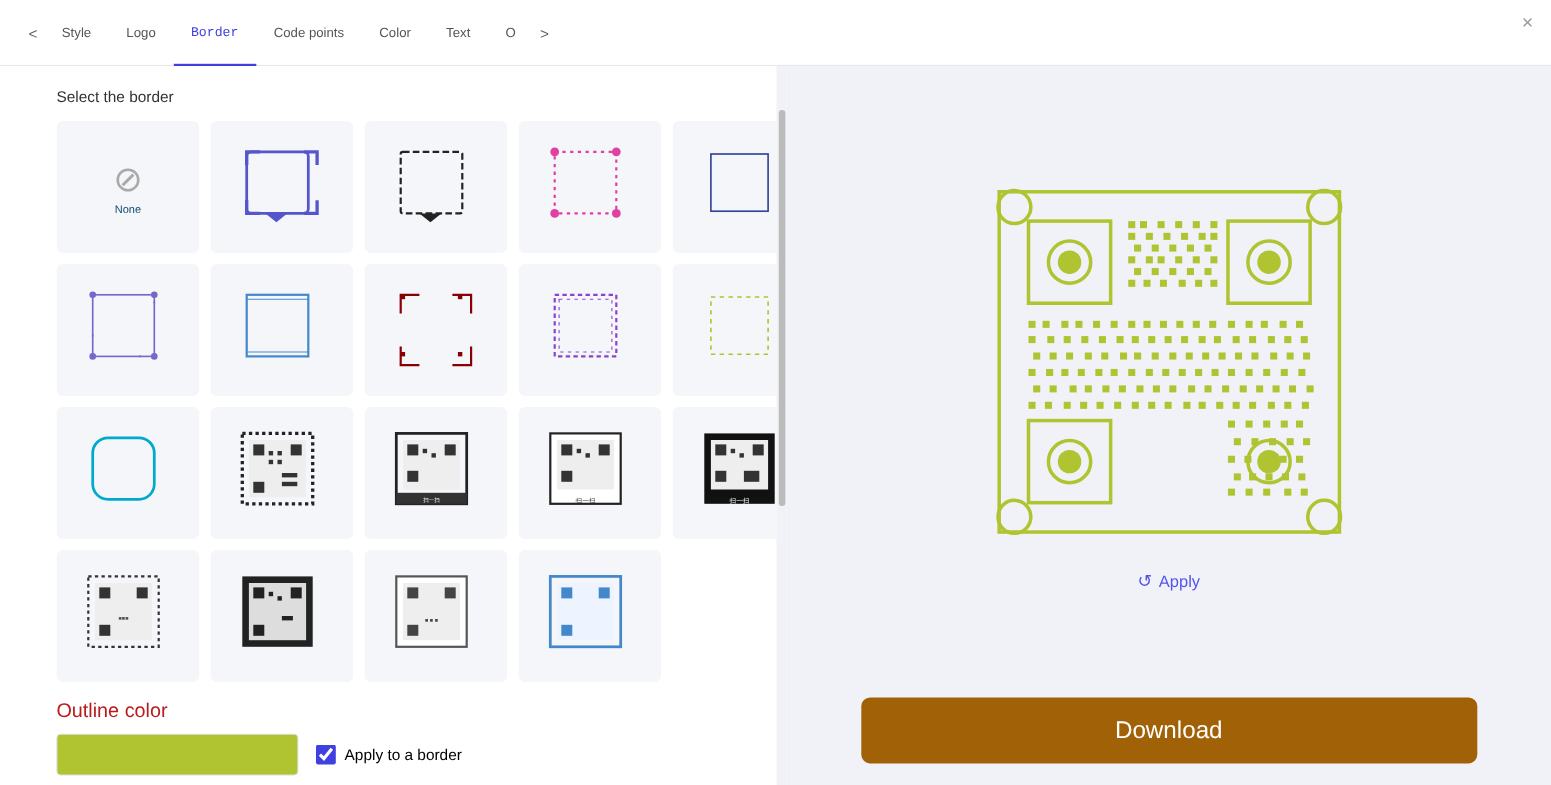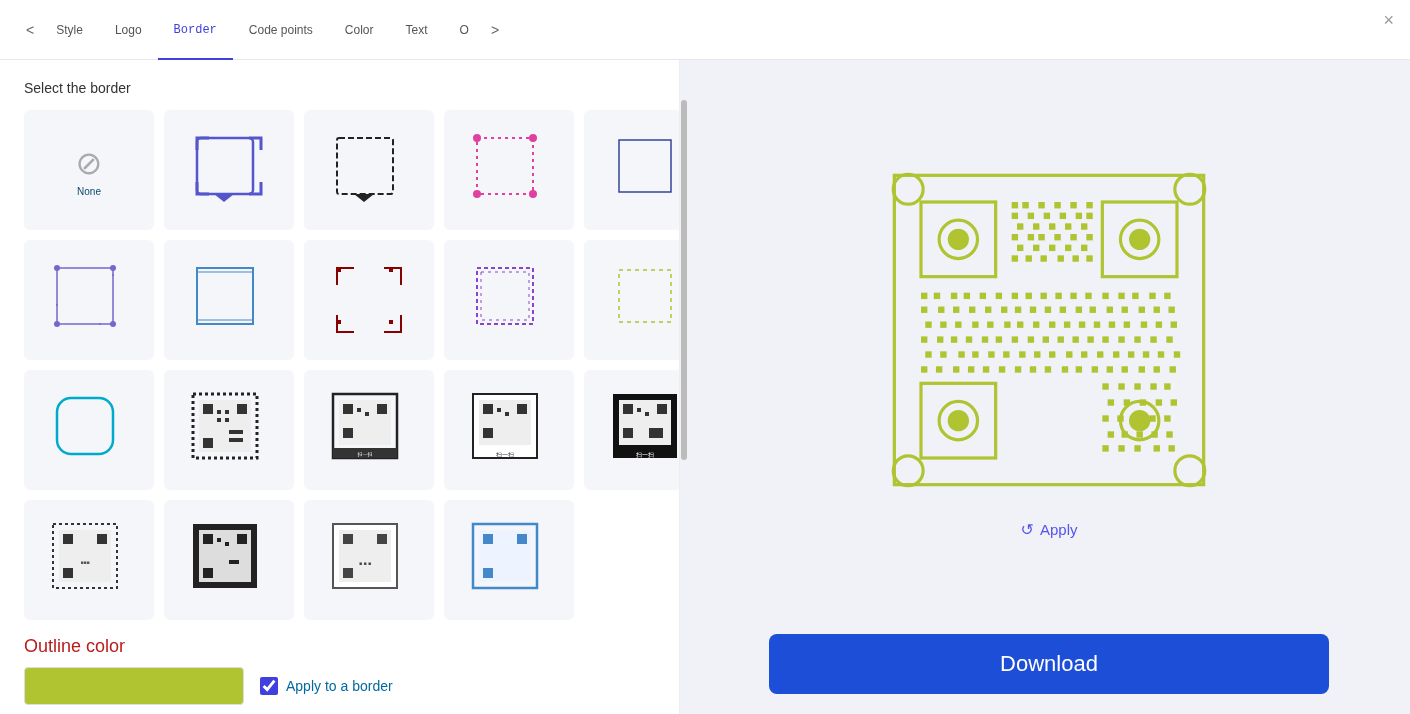--- a/index.html
+++ b/index.html
@@ -28,21 +28,21 @@
     }
     .tab-item.active::after {
       content: ''; position: absolute; bottom: 0; left: 0; right: 0; height: 2px; background: #4040e0;
     }
 
     .main-content {
       display: flex; height: calc(714px - 60px);
     }
 
     .left-panel {
-      width: 680px; padding: 20px 24px; overflow-y: auto; border-right: 1px solid #eee;
+      width: 680px; padding: 20px 24px; overflow-y: auto; border-right: 1px solid #eee; margin-left: 27px;
     }
 
     .section-label {
       font-size: 14px; color: #333; margin-bottom: 14px;
     }
 
     .border-grid {
       display: grid; grid-template-columns: repeat(5, 130px); gap: 10px; margin-bottom: 16px;
     }
 
@@ -57,21 +57,21 @@
 
     .outline-section { margin-top: 8px; }
     .outline-label { font-size: 18px; color: #b91c1c; margin-bottom: 10px; }
     .outline-row { display: flex; align-items: center; gap: 16px; }
     .color-swatch {
       width: 220px; height: 38px; background: #afc430; border-radius: 4px; cursor: pointer;
       border: 1px solid #ddd;
     }
     .checkbox-row { display: flex; align-items: center; gap: 8px; cursor: pointer; }
     .checkbox-row input[type=checkbox] { width: 18px; height: 18px; accent-color: #4040e0; }
-    .checkbox-label { font-size: 14px; color: #0369a1; }
+    .checkbox-label { font-size: 14px; color: #000000; }
 
     .right-panel {
       flex: 1; background: #f0f2f8; display: flex; flex-direction: column; align-items: center; justify-content: space-between; padding: 20px;
     }
 
     .qr-preview {
       flex: 1; display: flex; flex-direction: column; align-items: center; justify-content: center; width: 100%;
     }
 
     .qr-image-container {
@@ -80,21 +80,21 @@
     }
 
     .qr-svg { width: 320px; height: 320px; }
 
     .reset-btn {
       background: none; border: none; color: #5555ee; font-size: 15px; cursor: pointer;
       display: flex; align-items: center; gap: 6px; margin-top: 20px;
     }
 
     .download-btn {
-      width: 560px; height: 60px; background: #1d4ed8; color: #fff; font-size: 22px;
+      width: 560px; height: 60px; background: #a16207; color: #fff; font-size: 22px;
       border: none; border-radius: 8px; cursor: pointer; font-weight: 500;
       margin-top: 16px;
     }
 
     
     .none-option { flex-direction: column; gap: 4px; }
     .none-icon { color: #aaa; font-size: 32px; }
     .none-text { font-size: 10px; color: #0c4a6e; }
   </style>
 </head>

